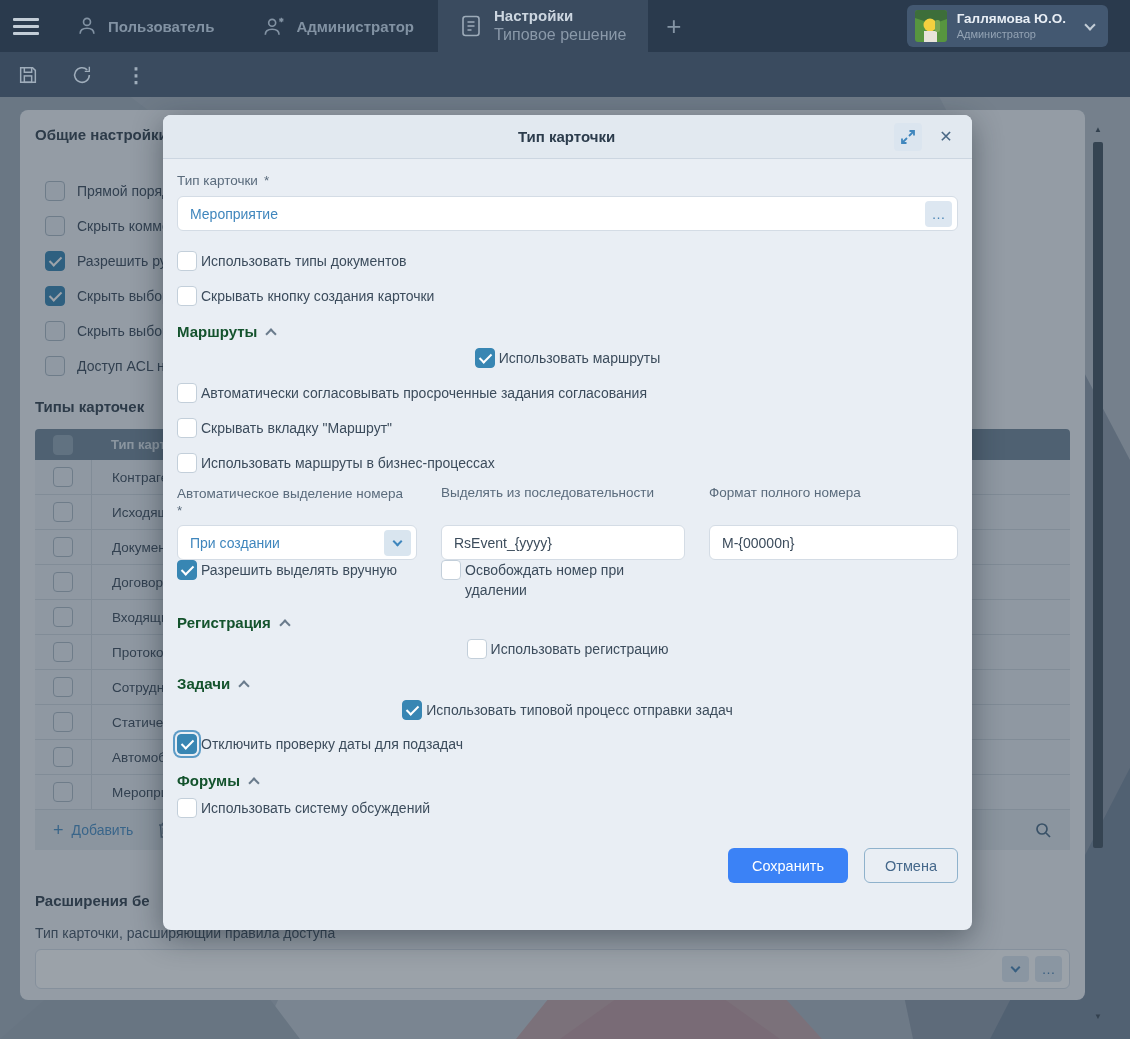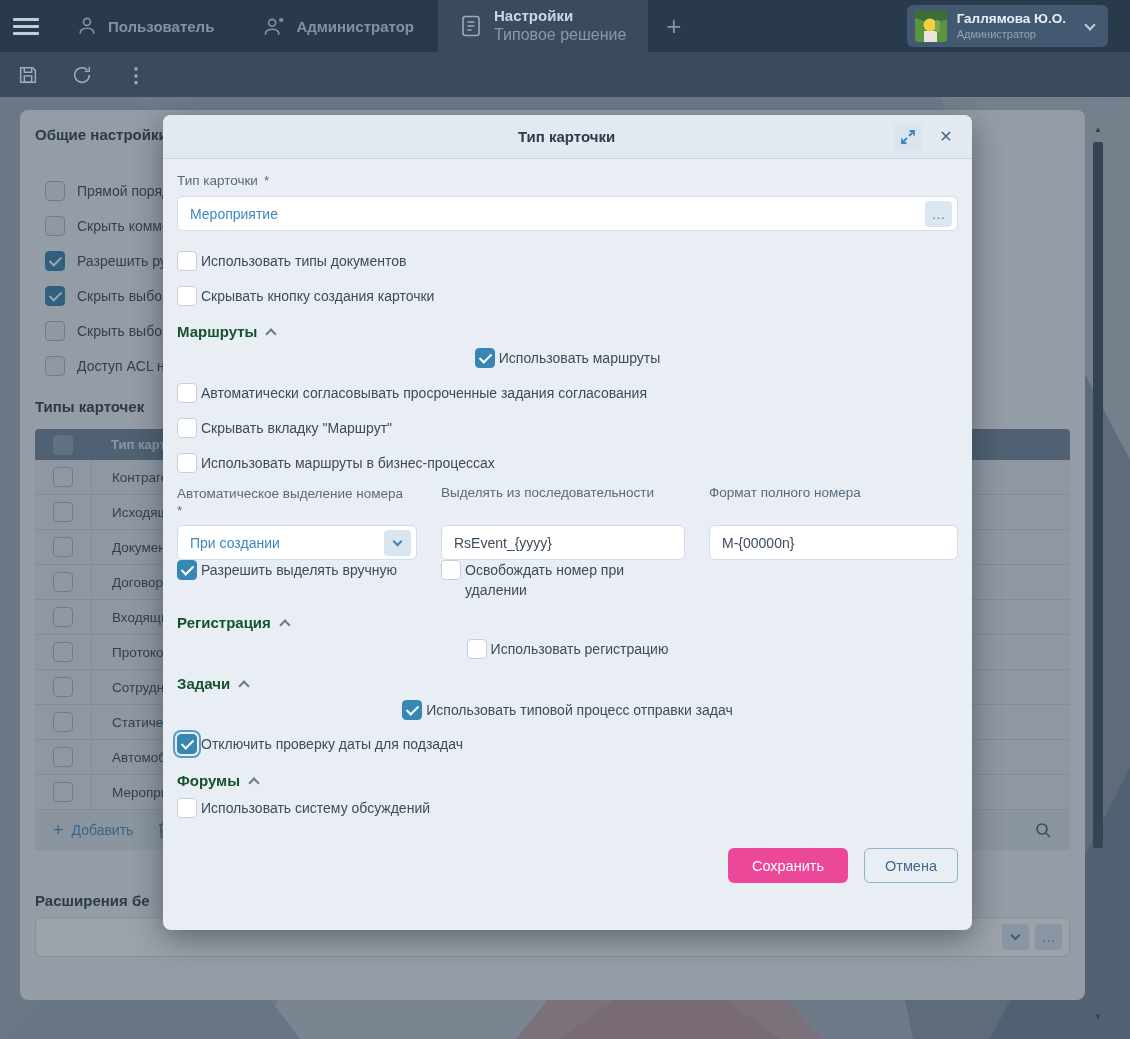--- a/index.html
+++ b/index.html
@@ -127,21 +127,21 @@
   .select-box {
     height:35px; background:#fff; border:1px solid #d4dce5; border-radius:6px;
     display:flex; align-items:center; padding:0 5px 0 12px; cursor:pointer;
   }
   .select-box .sel-val { flex:1; font-size:14px; color:#3f86bd; }
   .sel-chev-btn { width:27px; height:26px; border-radius:4px; background:#d9e5ef; display:flex; align-items:center; justify-content:center; }
   .sel-chev-btn .chev { width:7px; height:7px; border-right:2px solid #3f86bd; border-bottom:2px solid #3f86bd; transform:rotate(45deg); margin-top:-3px; }
   .wrap2 { max-width:200px; }
   .modal-buttons { display:flex; justify-content:flex-end; gap:16px; margin-top:30px; padding-bottom:14px; }
   .btn { height:35px; border-radius:6px; font-size:14.5px; font-family:inherit; cursor:pointer; }
-  .btn-primary { background:#ec4899; color:#fff; border:none; padding:0 24px; }
+  .btn-primary { background:#3b82f6; color:#fff; border:none; padding:0 24px; }
   .btn-secondary { background:transparent; color:#45688b; border:1px solid #8fb2cc; padding:0 20px; }
   svg { display:block; }
 </style>
 </head>
 <body>
 
 <div class="app">
 
   <div class="poly-bg">
     <div class="poly" style="left:0;top:0;width:420px;height:1039px;background:#a3afbb;clip-path:polygon(0 0,100% 30%,40% 100%,0 100%)"></div>
@@ -267,20 +267,21 @@
         <span style="color:#4a6b85">
           <svg width="17" height="17" viewBox="0 0 17 17" fill="none" stroke="currentColor" stroke-width="1.7">
             <circle cx="7" cy="7" r="5"></circle>
               <path d="M11 11l4 4"></path>
           </svg>
         </span>
       </div>
     </div>
 
     <div class="h-section ext-title">Расширения бе</div>
+    <div class="ext-label">Тип карточки, расширяющий правила доступа</div>
     <div class="ext-input">
       <input type="text" style="flex: 1 1 0%; border: none; outline: none; background: transparent; font-family: inherit; font-size: 14px;" value="">
       <span class="inline-btn">
           <span class="chev"></span>
         </span>
       <span class="inline-btn">…</span>
     </div>
   </div>
 
   <div class="v-scrollbar">

